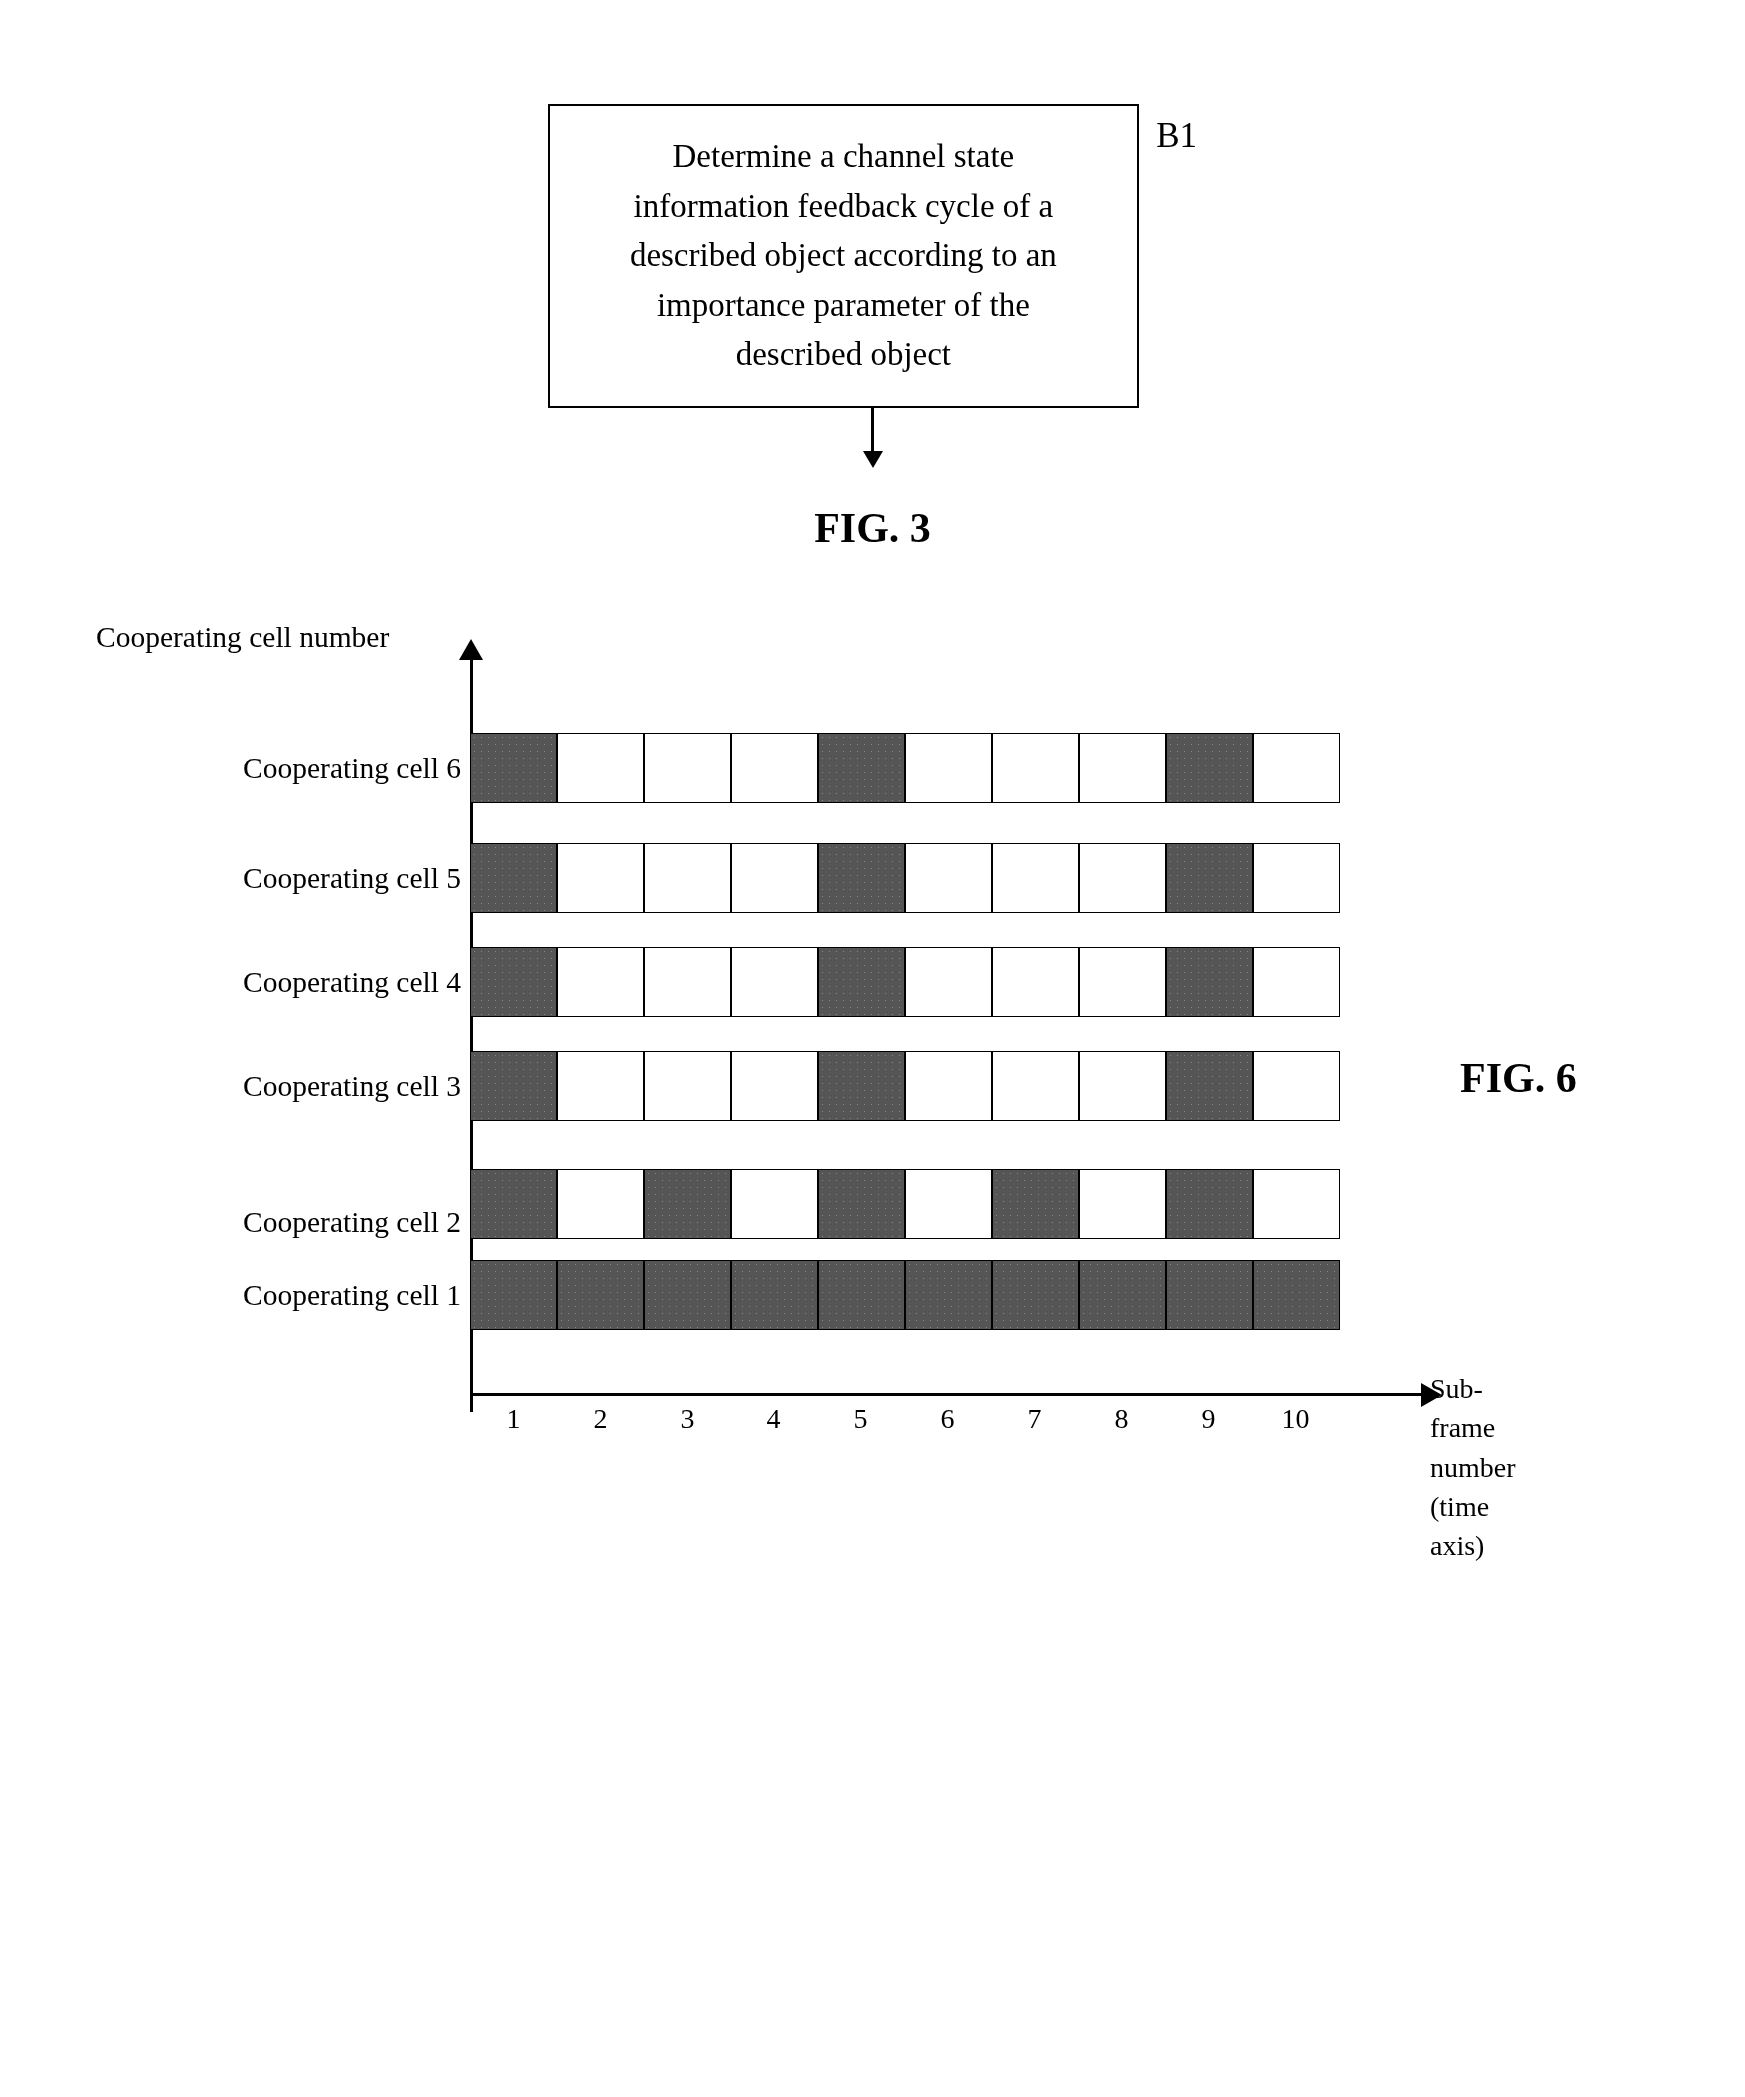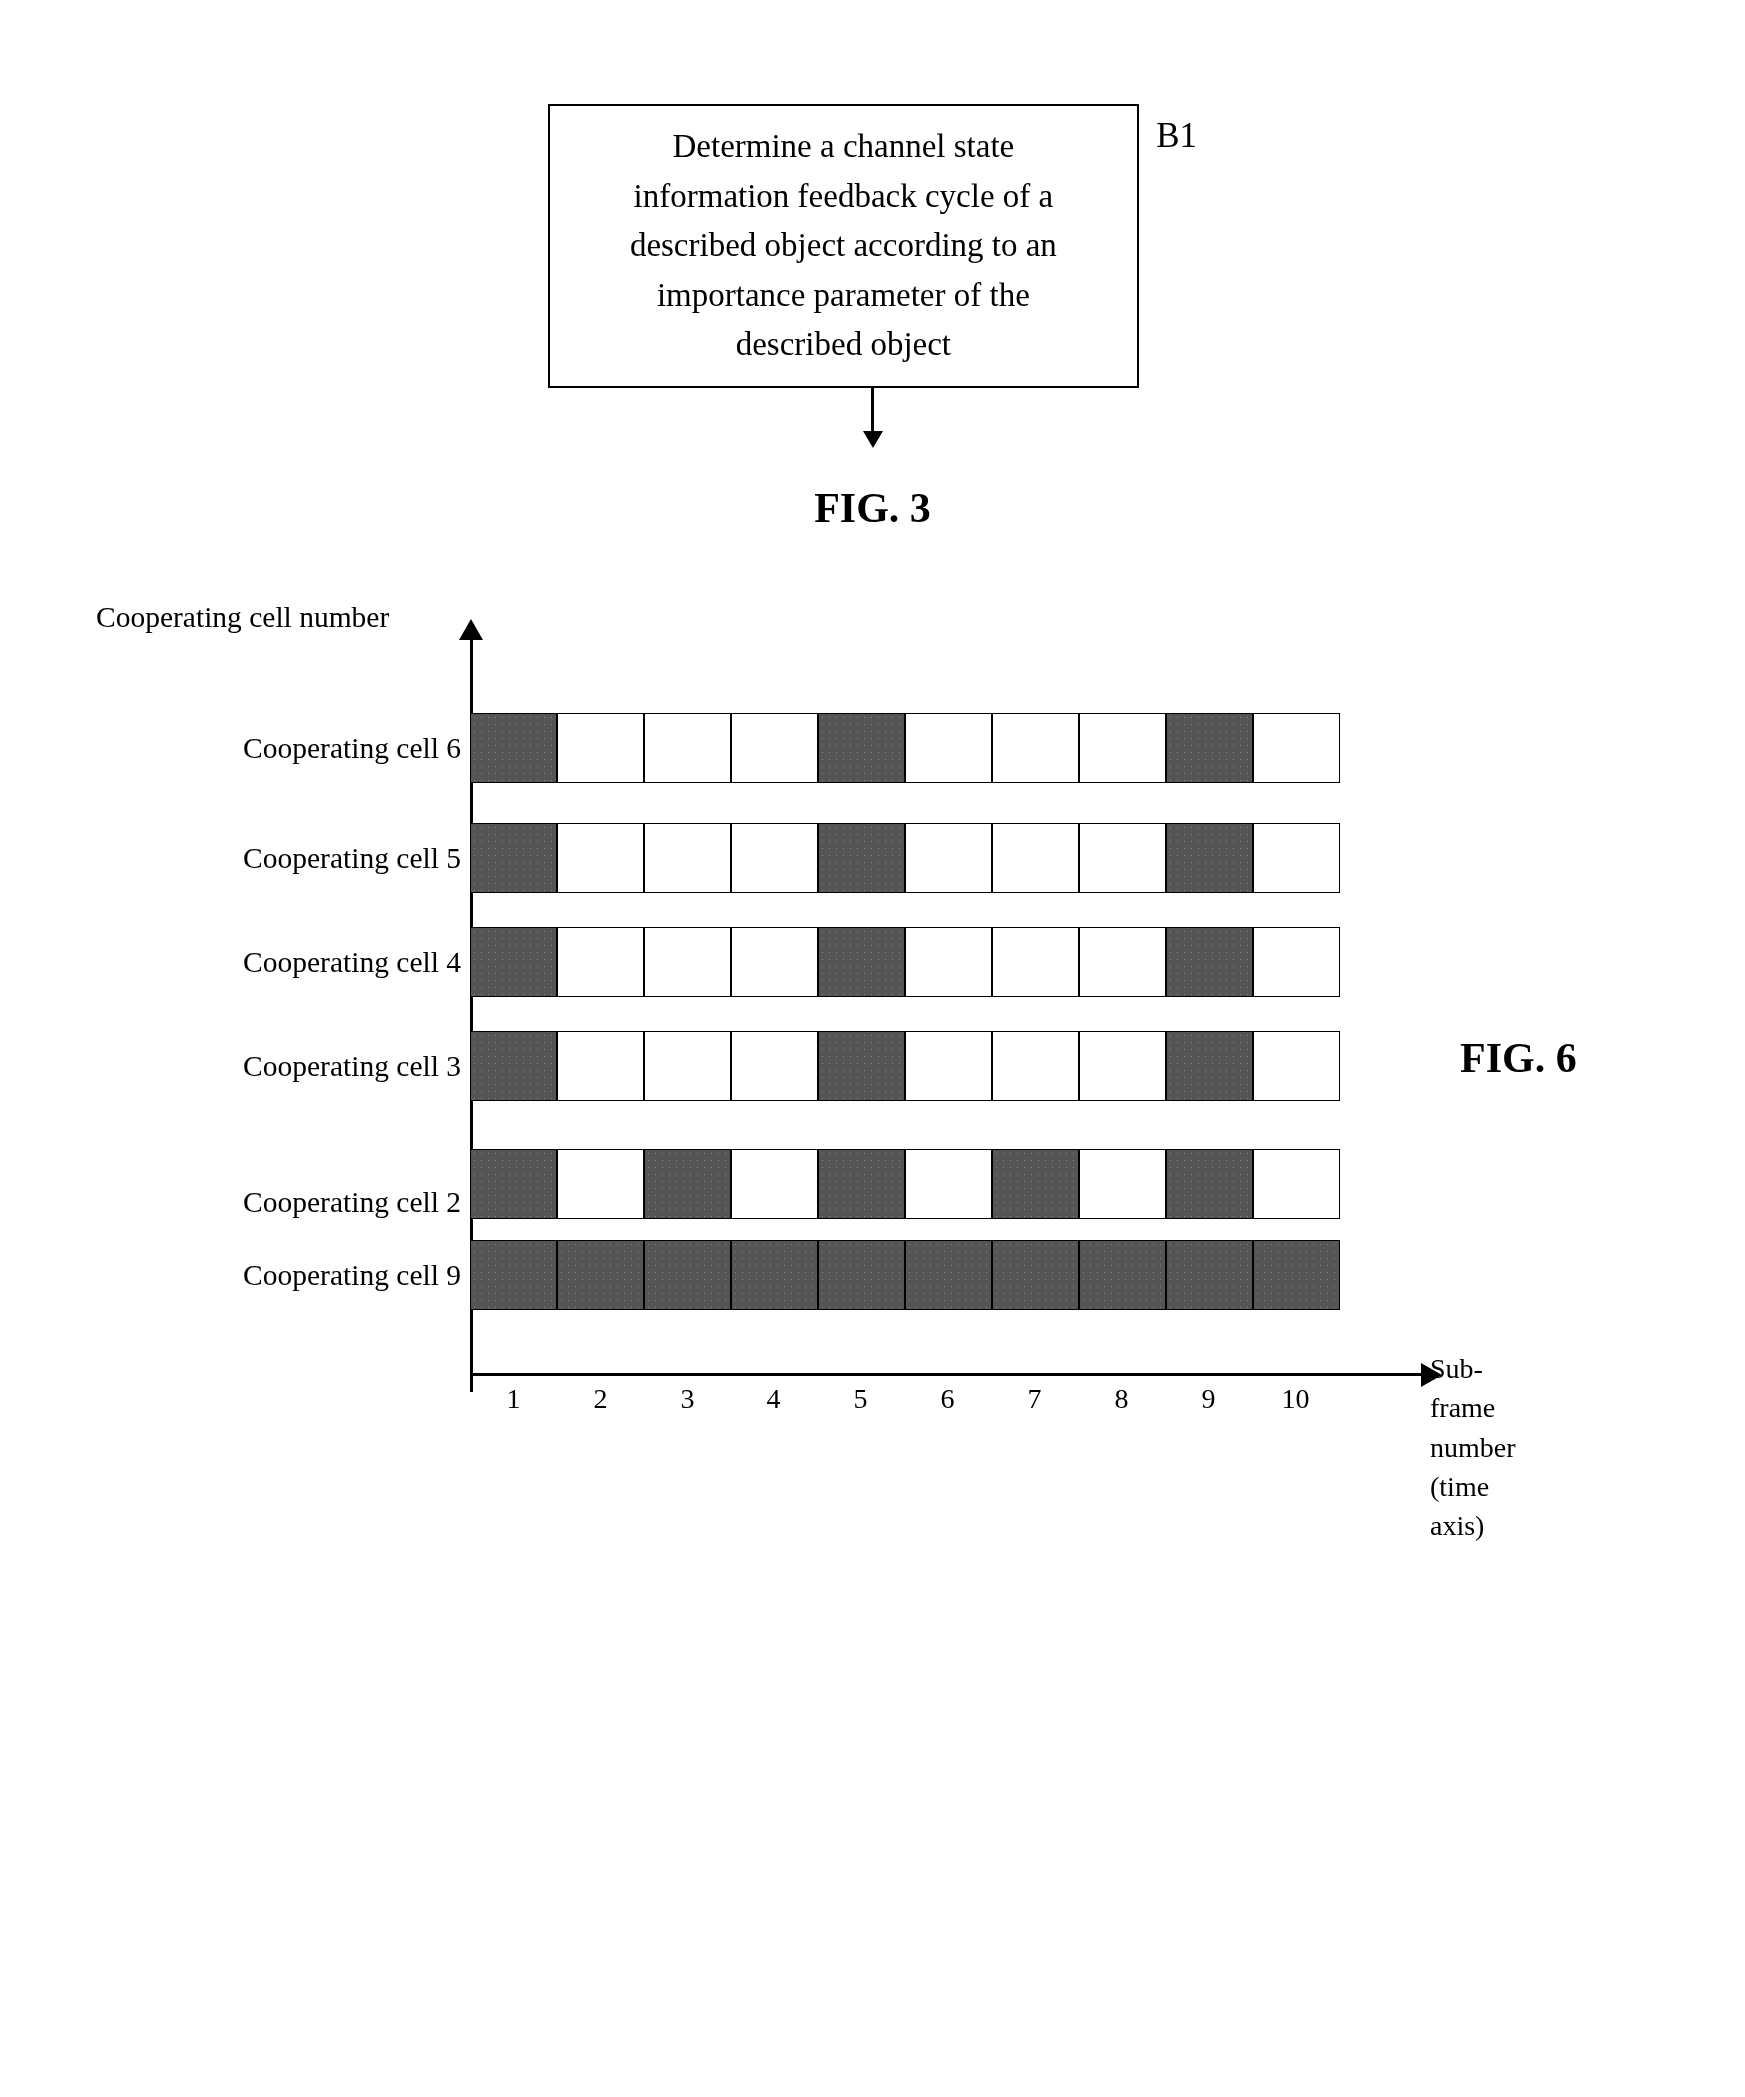--- a/index.html
+++ b/index.html
@@ -39,21 +39,21 @@
     }
 
     .flow-box-container {
       display: flex;
       align-items: flex-start;
       gap: 17.4px;
     }
 
     .flow-box {
       border: 2.6px solid #000;
-      padding: 16px 43px;
+      padding: 26px 43px;
       text-align: center;
       font-size: 33px;
       line-height: 1.5;
       width: 591px;
     }
 
     .flow-label {
       font-size: 35px;
       margin-top: 12px;
     }
@@ -312,21 +312,21 @@
               <div class="bar-cell bar-empty"></div>
               <div class="bar-cell bar-filled"></div>
               <div class="bar-cell bar-empty"></div>
               <div class="bar-cell bar-filled"></div>
               <div class="bar-cell bar-empty"></div>
               <div class="bar-cell bar-filled"></div>
               <div class="bar-cell bar-empty"></div>
             </div>
           </div>
           <div class="chart-row" style="top: 591px;">
-            <div class="row-label">Cooperating cell 9</div>
+            <div class="row-label">Cooperating cell 1</div>
             <div class="bars-container">
               <div class="bar-cell bar-filled"></div>
               <div class="bar-cell bar-filled"></div>
               <div class="bar-cell bar-filled"></div>
               <div class="bar-cell bar-filled"></div>
               <div class="bar-cell bar-filled"></div>
               <div class="bar-cell bar-filled"></div>
               <div class="bar-cell bar-filled"></div>
               <div class="bar-cell bar-filled"></div>
               <div class="bar-cell bar-filled"></div>

